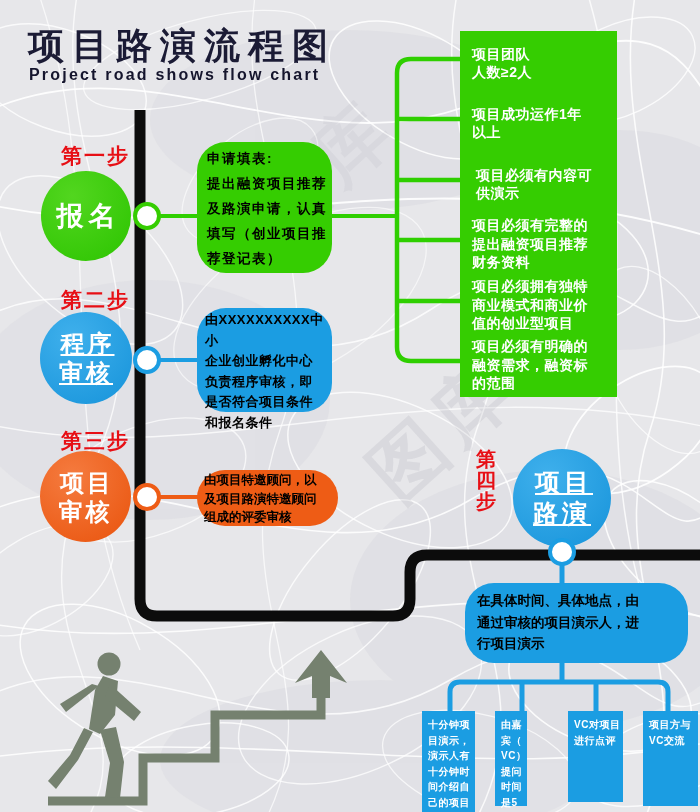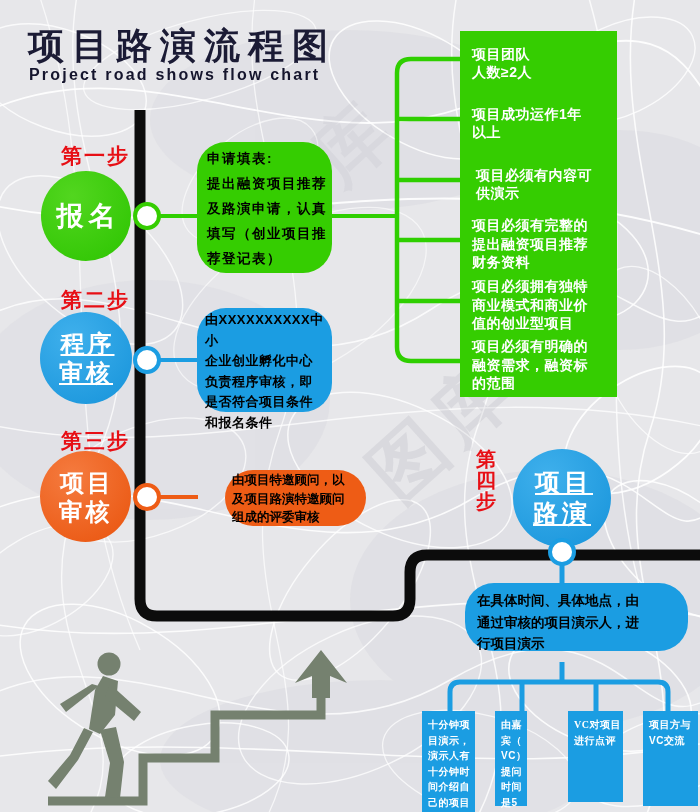--- a/index.html
+++ b/index.html
@@ -165,24 +165,24 @@
   <div class="abs note note-green pre" style="left:197px;top:142px;width:135px;height:131px;font-size:13.5px;line-height:25px;padding:4px 0 0 10px;box-sizing:border-box;letter-spacing:1.5px;">申请填表:
 提出融资项目推荐
 及路演申请，认真
 填写（创业项目推
 荐登记表）</div>
   <div class="abs note note-blue pre" style="left:197px;top:308px;width:135px;height:104px;font-size:13px;line-height:20.5px;padding:2px 0 0 8px;box-sizing:border-box;letter-spacing:0.5px;">由XXXXXXXXXX中小
 企业创业孵化中心
 负责程序审核，即
 是否符合项目条件
 和报名条件</div>
-  <div class="abs note note-orange pre" style="left:197px;top:470px;width:141px;height:56px;font-size:12.5px;line-height:18.5px;padding:1px 0 0 7px;box-sizing:border-box;margin-left:28px;">由项目特邀顾问，以
+  <div class="abs note note-orange pre" style="left:197px;top:470px;width:141px;height:56px;font-size:12.5px;line-height:18.5px;padding:1px 0 0 7px;box-sizing:border-box;">由项目特邀顾问，以
 及项目路演特邀顾问
 组成的评委审核</div>
-  <div class="abs note note-blue pre" style="left:465px;top:583px;width:223px;height:68px;font-size:13.5px;line-height:21.5px;padding:7px 0 0 12px;box-sizing:border-box;">在具体时间、具体地点，由
+  <div class="abs note note-blue pre" style="left:465px;top:583px;width:223px;height:80px;font-size:13.5px;line-height:21.5px;padding:7px 0 0 12px;box-sizing:border-box;">在具体时间、具体地点，由
 通过审核的项目演示人，进
 行项目演示</div>
 
   <div class="abs req pre" style="top:31px;">项目团队
 人数≥2人</div>
   <div class="abs req pre" style="top:91px;">项目成功运作1年
 以上</div>
   <div class="abs req pre" style="top:152px;padding-left:16px;">项目必须有内容可
 供演示</div>
   <div class="abs req pre" style="top:212px;">项目必须有完整的
@@ -198,21 +198,21 @@
   <div class="abs detail pre" style="left:422px;width:53px;height:101px;">十分钟项
 目演示，
 演示人有
 十分钟时
 间介绍自
 己的项目</div>
   <div class="abs detail pre" style="left:495px;width:32px;height:95px;">由嘉宾（
 VC）提问
 时间是5
 分钟</div>
-  <div class="abs detail pre" style="left:568px;width:55px;height:91px;font-family:Liberation Serif, serif;">VC对项目
+  <div class="abs detail pre" style="left:568px;width:55px;height:91px;">VC对项目
 进行点评</div>
   <div class="abs detail pre" style="left:643px;width:55px;height:95px;">项目方与
 VC交流</div>
 
   <svg id="person" width="340" height="170" viewBox="0 0 340 170">
     <g fill="#75816f">
 
       <path d="M28,159 H123 V116 H195 V73 H301 V52" fill="none" stroke="#75816f" stroke-width="9"></path>
       <polygon points="301,8 327,41 310,34 310,56 292,56 292,34 275,41"></polygon>
 

